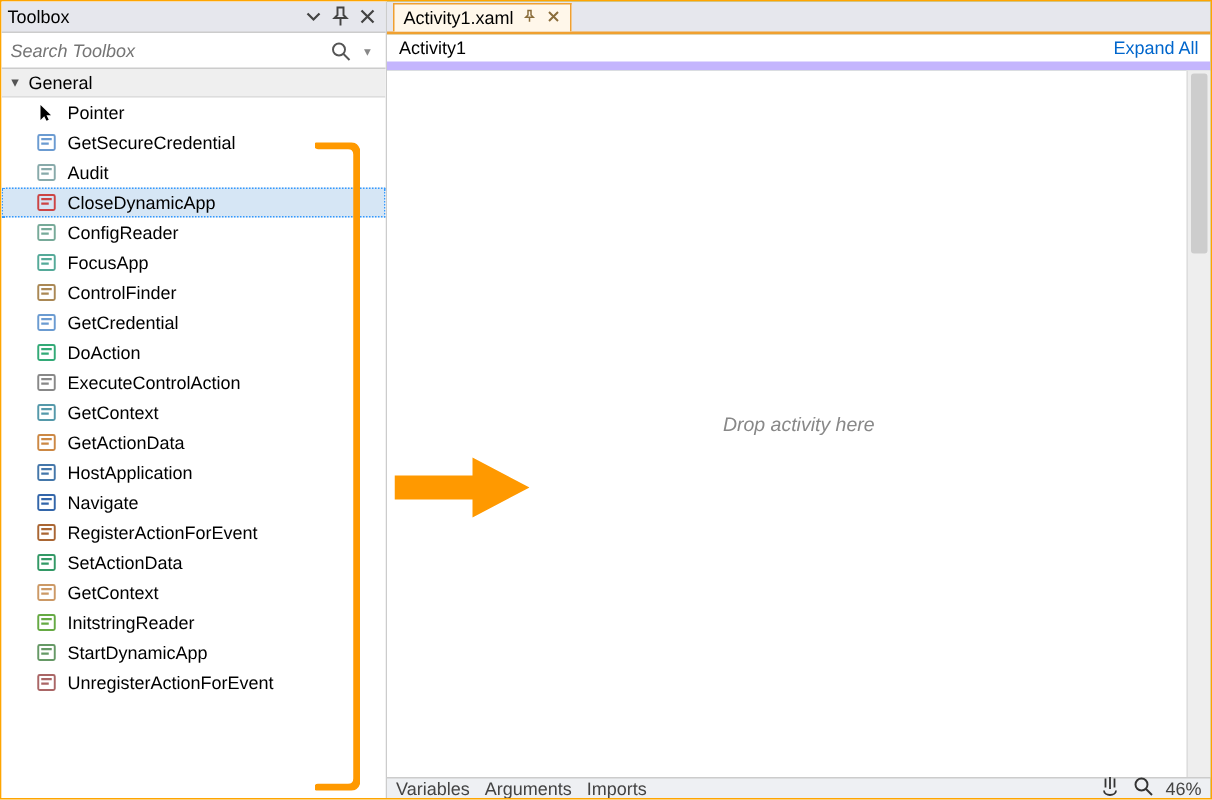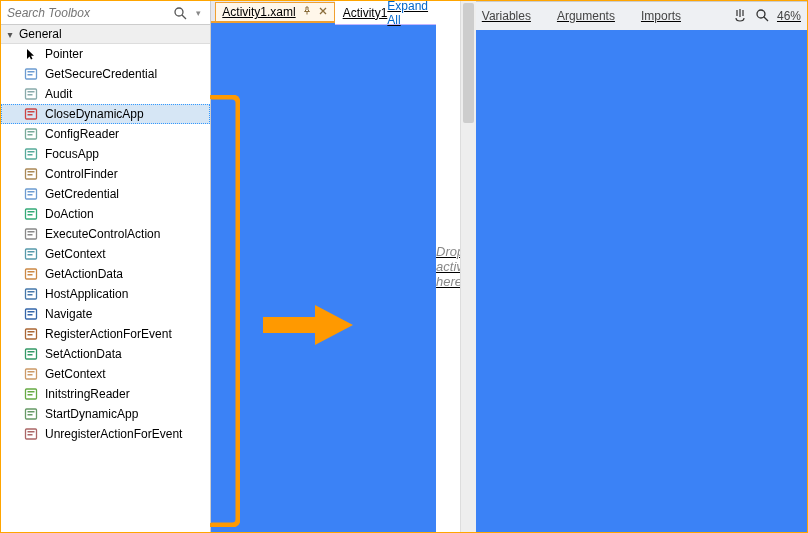--- a/index.html
+++ b/index.html
@@ -71,24 +71,23 @@
   }
   .tree-item .item-icon {
     width:16px; height:16px; margin-right:6px;
     display:flex; align-items:center; justify-content:center;
   }
   .item-icon svg { width:14px; height:14px; }
   
   .designer {
     flex:1;
     display:flex;
-    flex-direction:row;
-    background:#3b82f6;
+    flex-direction:column;
+    background:#4d7c0f;
     position:relative;
-    text-decoration:underline;
   }
   .tab-bar {
     height: 22px;
     background: #e6e7ed;
     border-bottom: 2px solid #f0a030;
     display:flex; align-items:flex-end;
   }
   .tab {
     background: #fff7ea;
     border: 1px solid #f0a030;
@@ -96,43 +95,43 @@
     padding: 2px 6px;
     display:flex; align-items:center;
     gap:6px;
     font-size:12px;
     margin-left:4px;
   }
   .tab .tab-actions svg { width:10px; height:10px; }
   .breadcrumb {
     height: 24px;
     background: #fff;
-    border-bottom: 1px solid #c4b5fd;
+    border-bottom: 6px solid #c4b5fd;
     display:flex; align-items:center;
     padding: 0 8px;
     font-size:12px;
   }
   .breadcrumb .spacer { flex:1; }
   .breadcrumb .expand-all { color:#0066cc; font-size:12px; }
   .canvas {
     flex:1;
     background: #fff;
     position: relative;
     display:flex; align-items:center; justify-content:center;
   }
   .drop-hint { color:#888; font-style:italic; font-size:13px; }
   .bottom-bar {
-    height: 29px;
+    height: 14px;
     border-top:1px solid #ccc;
     background:#eef0f3;
     display:flex; align-items:center;
     padding: 0 6px;
     font-size:12px;
     color:#444;
-    gap:26px;
+    gap:10px;
   }
   .bottom-bar .spacer { flex:1; }
   .bottom-bar .zoom { display:flex; align-items:center; gap:8px; }
   
   .orange-bracket {
     position:absolute;
     left: 209px;
     top: 94px;
     width: 30px;
     height: 432px;
@@ -160,20 +159,38 @@
     position:absolute; left:2px; right:2px; top:2px; height:120px;
     background:#cdcdcd; border-radius:2px;
   }
 </style>
 </head>
 <body>
 
 <div class="container">
 
   <div class="toolbox">
+    <div class="toolbox-header">
+      <span class="toolbox-title">Toolbox</span>
+      <span class="hdr-icon">
+        <svg viewBox="0 0 14 14">
+            <path d="M3 5 L7 9 L11 5" stroke="#444" stroke-width="1.5" fill="none"></path>
+          </svg>
+      </span>
+      <span class="hdr-icon">
+        <svg viewBox="0 0 14 14">
+            <path d="M5 1h4v5l2 2H3l2-2V1zM7 8v5" stroke="#444" stroke-width="1.3" fill="none"></path>
+          </svg>
+      </span>
+      <span class="hdr-icon">
+        <svg viewBox="0 0 14 14">
+            <path d="M3 3l8 8M11 3l-8 8" stroke="#444" stroke-width="1.5"></path>
+          </svg>
+      </span>
+    </div>
     <div class="search-row">
       <input class="search-input" placeholder="Search Toolbox" style="">
       <span class="hdr-icon">
         <svg viewBox="0 0 14 14">
             <circle cx="6" cy="6" r="4" stroke="#555" stroke-width="1.3" fill="none"></circle>
             <path d="M9 9l4 4" stroke="#555" stroke-width="1.3"></path>
           </svg>
       </span>
       <span class="hdr-icon" style="font-size:9px;color:#888;">▾</span>
     </div>

